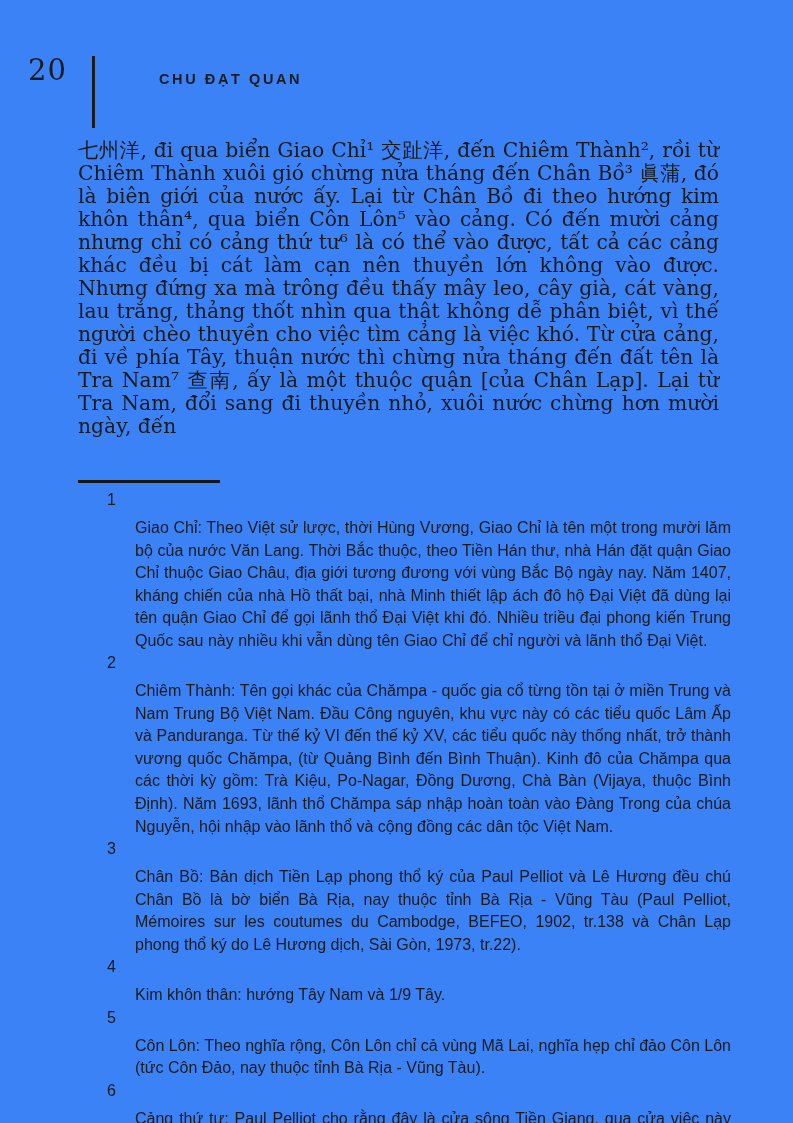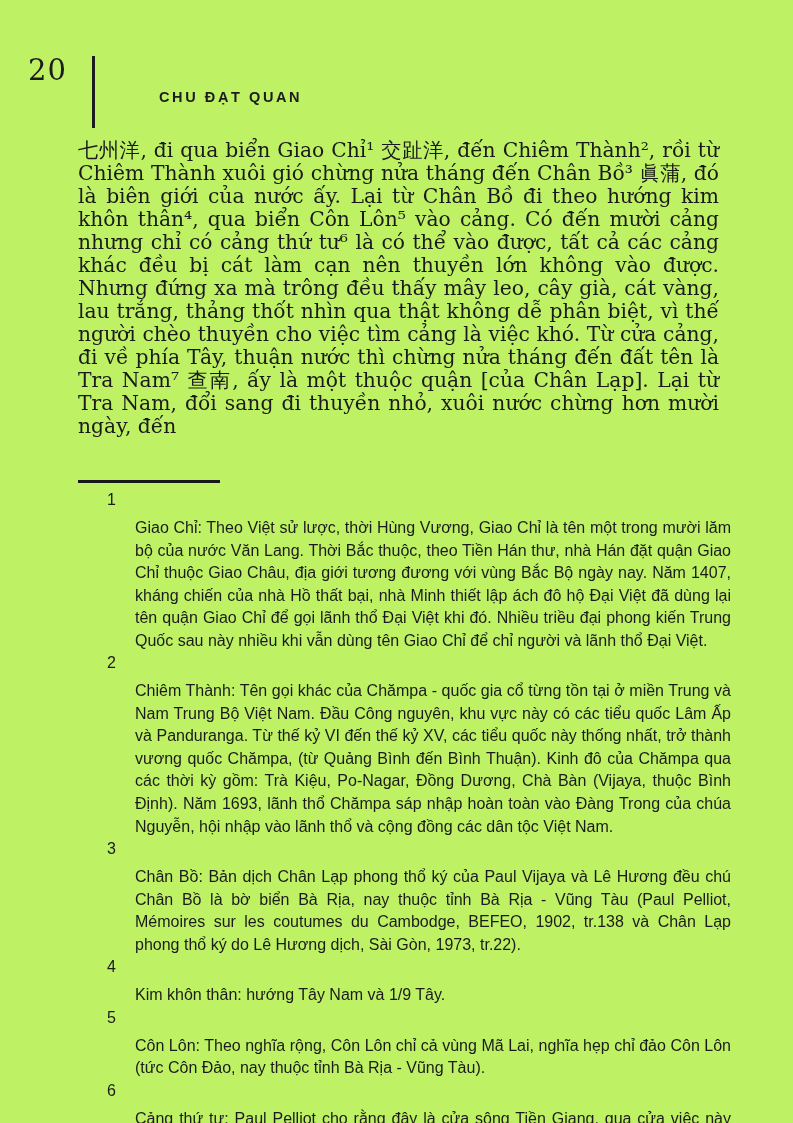--- a/index.html
+++ b/index.html
@@ -5,21 +5,21 @@
   html, body {
     margin: 0;
     padding: 0;
     background: #e8e8e8;
   }
   .page {
     position: relative;
     width: 793px;
     height: 1123px;
     margin: 0 auto;
-    background: #bef264;
+    background: #3b82f6;
     color: #1c1c1c;
     overflow: hidden;
   }
 
   
   .page-number {
     position: absolute;
     left: 28px;
     top: 56px;
     font-family: "DejaVu Serif", serif;
@@ -32,21 +32,21 @@
     position: absolute;
     left: 92px;
     top: 56px;
     width: 3px;
     height: 72px;
     background: #1c1c1c;
   }
   .running-head {
     position: absolute;
     left: 159px;
-    top: 89px;
+    top: 71px;
     font-family: "Liberation Sans", sans-serif;
     font-weight: bold;
     font-size: 14.5px;
     letter-spacing: 2.6px;
     color: #1c1c1c;
   }
 
   
   .body-text {
     position: absolute;
@@ -121,21 +121,21 @@
     <span class="fn-text">Giao Chỉ: Theo Việt sử lược, thời Hùng Vương, Giao Chỉ là tên một trong mười lăm bộ của nước Văn Lang. Thời Bắc thuộc, theo Tiền Hán thư, nhà Hán đặt quận Giao Chỉ thuộc Giao Châu, địa giới tương đương với vùng Bắc Bộ ngày nay. Năm 1407, kháng chiến của nhà Hồ thất bại, nhà Minh thiết lập ách đô hộ Đại Việt đã dùng lại tên quận Giao Chỉ để gọi lãnh thổ Đại Việt khi đó. Nhiều triều đại phong kiến Trung Quốc sau này nhiều khi vẫn dùng tên Giao Chỉ để chỉ người và lãnh thổ Đại Việt.</span>
   </div>
 
   <div class="footnote">
     <span class="fn-num">2</span>
     <span class="fn-text">Chiêm Thành: Tên gọi khác của Chămpa - quốc gia cổ từng tồn tại ở miền Trung và Nam Trung Bộ Việt Nam. Đầu Công nguyên, khu vực này có các tiểu quốc Lâm Ấp và Panduranga. Từ thế kỷ VI đến thế kỷ XV, các tiểu quốc này thống nhất, trở thành vương quốc Chămpa, (từ Quảng Bình đến Bình Thuận). Kinh đô của Chămpa qua các thời kỳ gồm: Trà Kiệu, Po-Nagar, Đồng Dương, Chà Bàn (Vijaya, thuộc Bình Định). Năm 1693, lãnh thổ Chămpa sáp nhập hoàn toàn vào Đàng Trong của chúa Nguyễn, hội nhập vào lãnh thổ và cộng đồng các dân tộc Việt Nam.</span>
   </div>
 
   <div class="footnote">
     <span class="fn-num">3</span>
-    <span class="fn-text">Chân Bồ: Bản dịch Chân Lạp phong thổ ký của Paul Vijaya và Lê Hương đều chú Chân Bồ là bờ biển Bà Rịa, nay thuộc tỉnh Bà Rịa - Vũng Tàu (Paul Pelliot, Mémoires sur les coutumes du Cambodge, BEFEO, 1902, tr.138 và Chân Lạp phong thổ ký do Lê Hương dịch, Sài Gòn, 1973, tr.22).</span>
+    <span class="fn-text">Chân Bồ: Bản dịch Tiền Lạp phong thổ ký của Paul Pelliot và Lê Hương đều chú Chân Bồ là bờ biển Bà Rịa, nay thuộc tỉnh Bà Rịa - Vũng Tàu (Paul Pelliot, Mémoires sur les coutumes du Cambodge, BEFEO, 1902, tr.138 và Chân Lạp phong thổ ký do Lê Hương dịch, Sài Gòn, 1973, tr.22).</span>
   </div>
 
   <div class="footnote">
     <span class="fn-num">4</span>
     <span class="fn-text">Kim khôn thân: hướng Tây Nam và 1/9 Tây.</span>
   </div>
 
   <div class="footnote">
     <span class="fn-num">5</span>
     <span class="fn-text">Côn Lôn: Theo nghĩa rộng, Côn Lôn chỉ cả vùng Mã Lai, nghĩa hẹp chỉ đảo Côn Lôn (tức Côn Đảo, nay thuộc tỉnh Bà Rịa - Vũng Tàu).</span>

